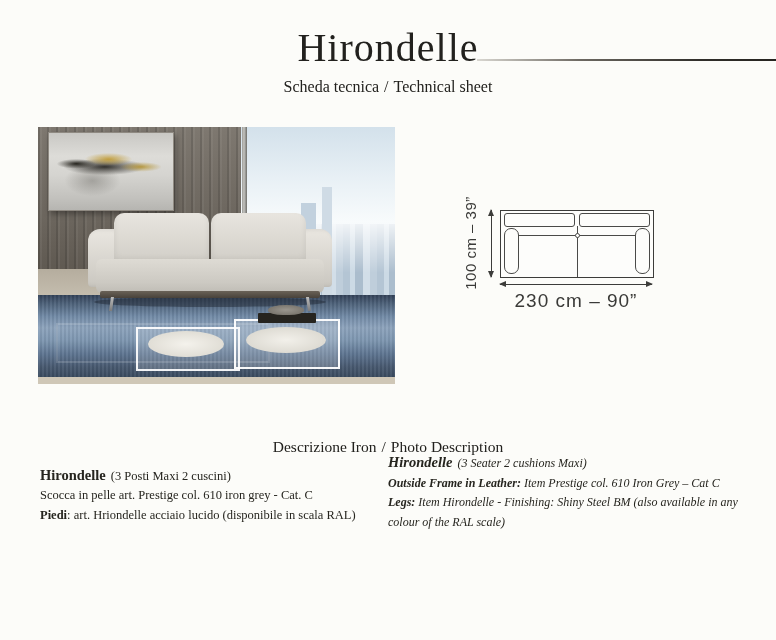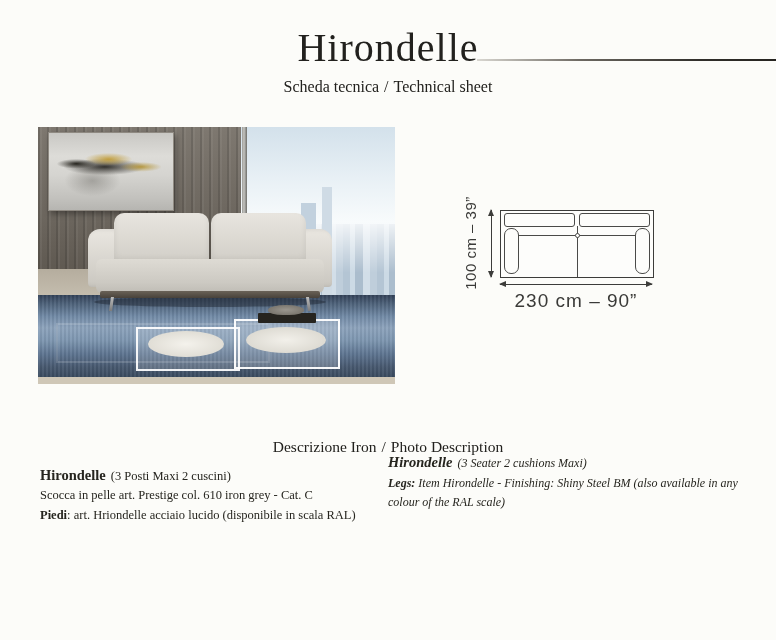--- a/index.html
+++ b/index.html
@@ -251,16 +251,17 @@
   </div>
 
   <div class="desc desc-it">
     <p><span class="prod-name">Hirondelle</span><span class="note">(3 Posti Maxi 2 cuscini)</span></p>
     <p>Scocca in pelle art. Prestige col. 610 iron grey - Cat. C</p>
     <p><b>Piedi</b><span>: art. Hriondelle acciaio lucido (disponibile in scala RAL)</span></p>
   </div>
 
   <div class="desc desc-en">
     <p><span class="prod-name">Hirondelle</span><span class="note">(3 Seater 2 cushions Maxi)</span></p>
+    <p><b>Outside Frame in Leather:</b><span> Item Prestige col. 610 Iron Grey – Cat C</span></p>
     <p><b>Legs:</b><span> Item Hirondelle - Finishing: Shiny Steel BM  (also available in any colour of the RAL scale)</span></p>
   </div>
 
 </div>
 
 </body></html>

